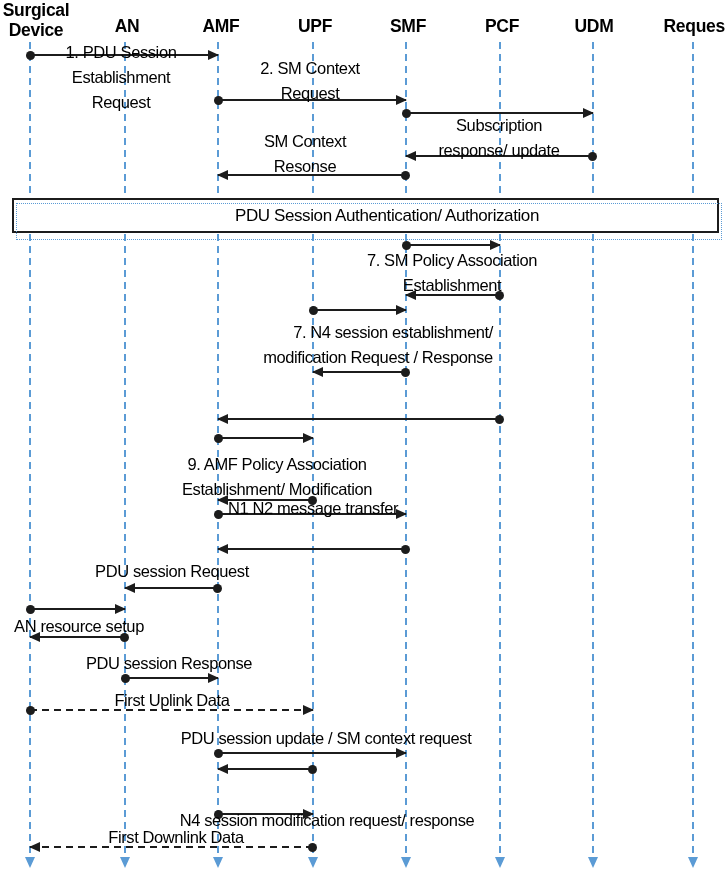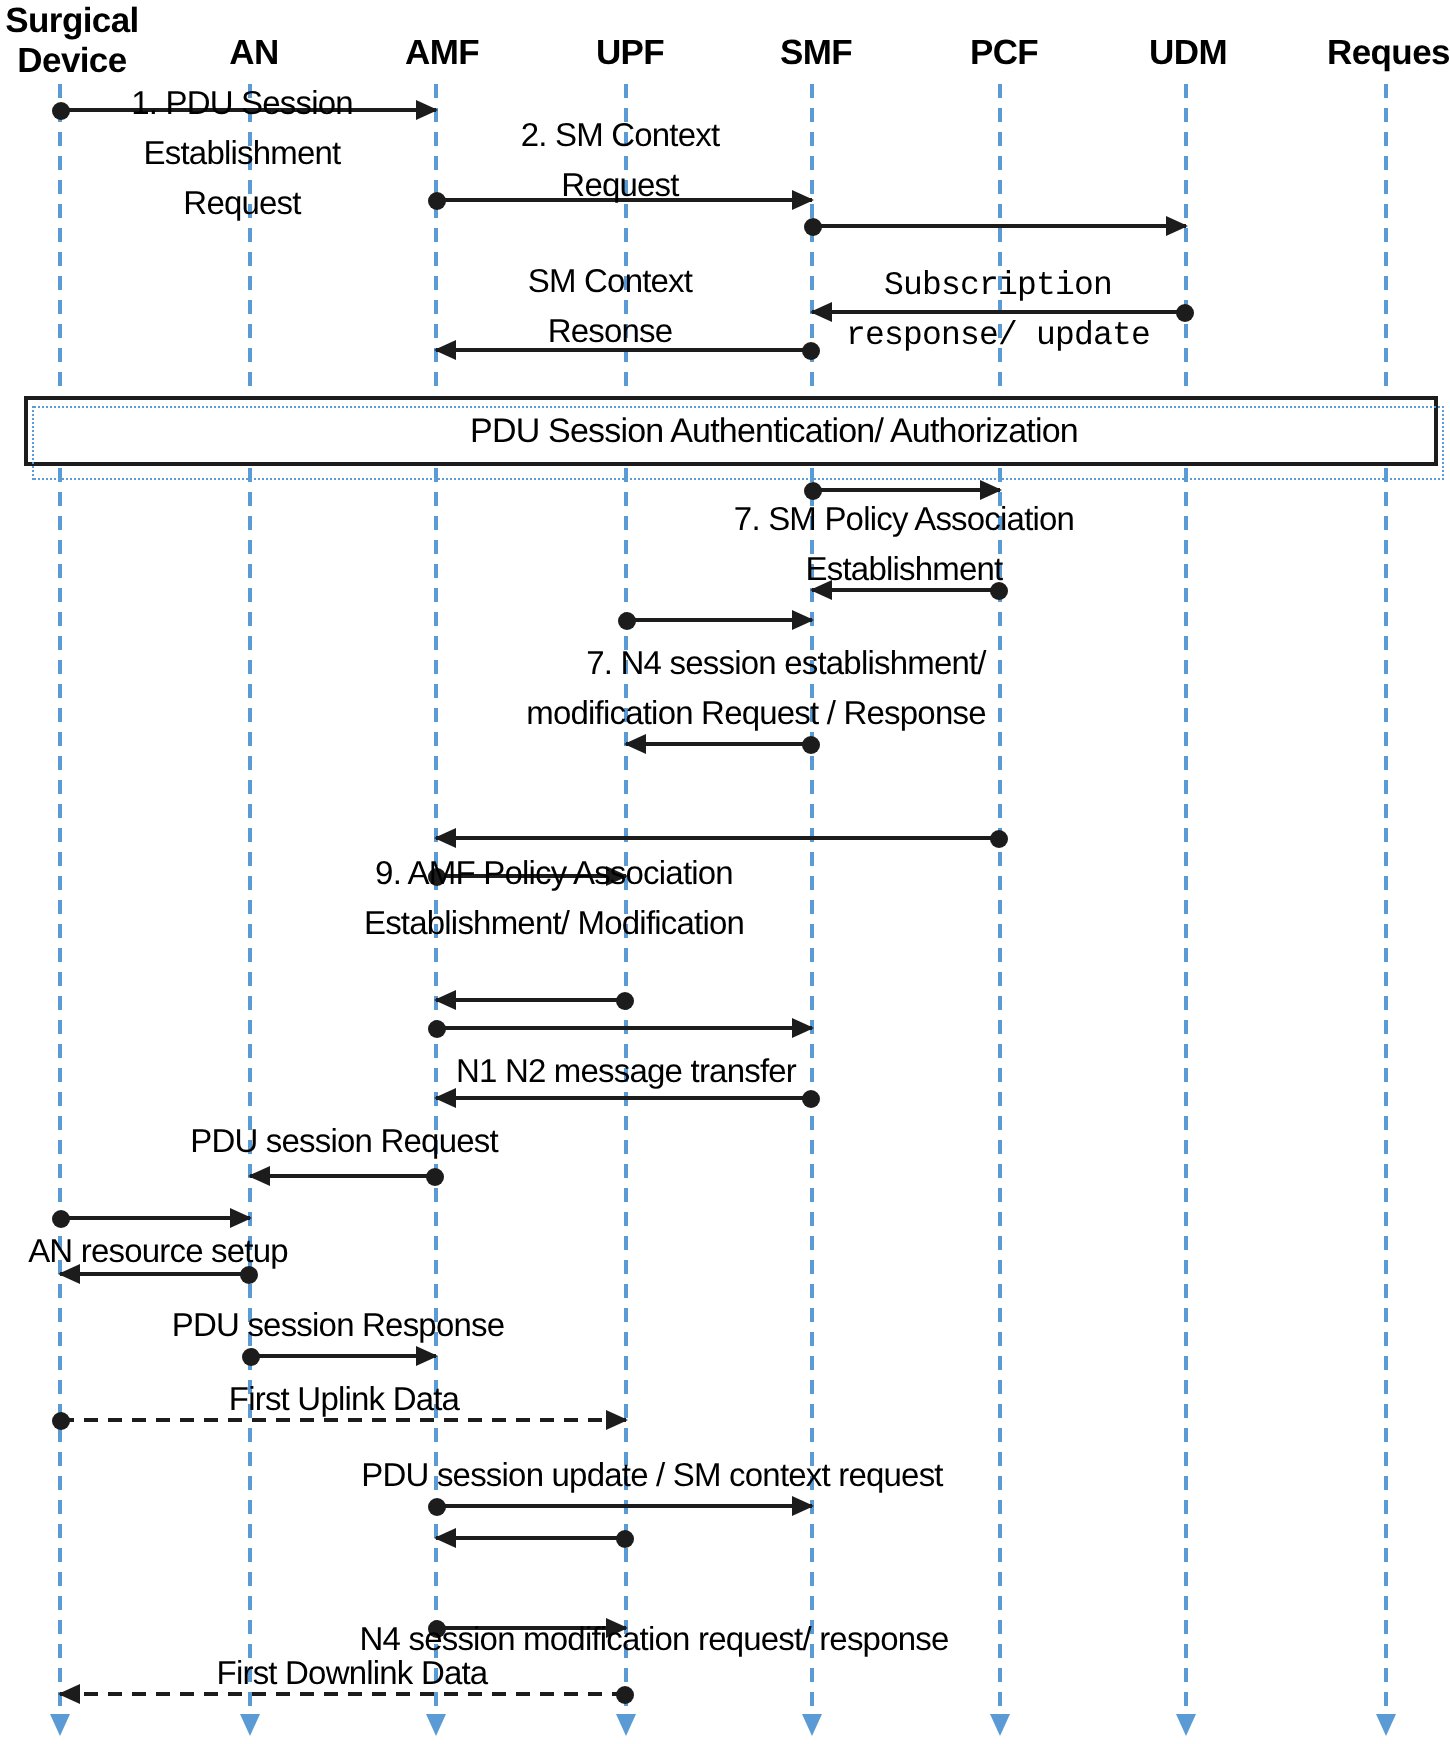--- a/index.html
+++ b/index.html
@@ -117,21 +117,21 @@
     </div>
     <div class="msg-label" style="left: 310px; top: 56px;">
       <div>2. SM Context</div>
       <div>Request</div>
     </div>
     <div class="arrow" style="left: 218px; top: 94px; width: 188px;">
       <div class="arrow-line"></div>
       <div class="arrow-dot" style="left: -4px;"></div>
       <div class="arrow-head-r"></div>
     </div>
-    <div class="msg-label" style="left: 499px; top: 130px; font-family: Liberation Mono, monospace;">
+    <div class="msg-label" style="left: 499px; top: 113px;">
       <div>Subscription</div>
       <div>response/ update</div>
     </div>
     <div class="arrow" style="left: 406px; top: 107px; width: 187px;">
       <div class="arrow-line"></div>
       <div class="arrow-dot" style="left: -4px;"></div>
       <div class="arrow-head-r"></div>
     </div>
     <div class="arrow" style="left: 406px; top: 150px; width: 187px;">
       <div class="arrow-line"></div>
@@ -173,35 +173,35 @@
     <div class="arrow" style="left: 313px; top: 366px; width: 93px;">
       <div class="arrow-line"></div>
       <div class="arrow-dot" style="right: -4px;"></div>
       <div class="arrow-head-l"></div>
     </div>
     <div class="arrow" style="left: 218px; top: 413px; width: 282px;">
       <div class="arrow-line"></div>
       <div class="arrow-dot" style="right: -4px;"></div>
       <div class="arrow-head-l"></div>
     </div>
-    <div class="msg-label" style="left: 277px; top: 425px;">
+    <div class="msg-label" style="left: 277px; top: 452px;">
       <div>9. AMF Policy Association</div>
       <div>Establishment/ Modification</div>
     </div>
     <div class="arrow" style="left: 218px; top: 432px; width: 95px;">
       <div class="arrow-line"></div>
       <div class="arrow-dot" style="left: -4px;"></div>
       <div class="arrow-head-r"></div>
     </div>
     <div class="arrow" style="left: 218px; top: 494px; width: 95px;">
       <div class="arrow-line"></div>
       <div class="arrow-dot" style="right: -4px;"></div>
       <div class="arrow-head-l"></div>
     </div>
-    <div class="msg-label" style="left: 313px; top: 524px;">
+    <div class="msg-label" style="left: 313px; top: 496px;">
       <div>N1 N2 message transfer</div>
     </div>
     <div class="arrow" style="left: 218px; top: 508px; width: 188px;">
       <div class="arrow-line"></div>
       <div class="arrow-dot" style="left: -4px;"></div>
       <div class="arrow-head-r"></div>
     </div>
     <div class="arrow" style="left: 218px; top: 543px; width: 188px;">
       <div class="arrow-line"></div>
       <div class="arrow-dot" style="right: -4px;"></div>

